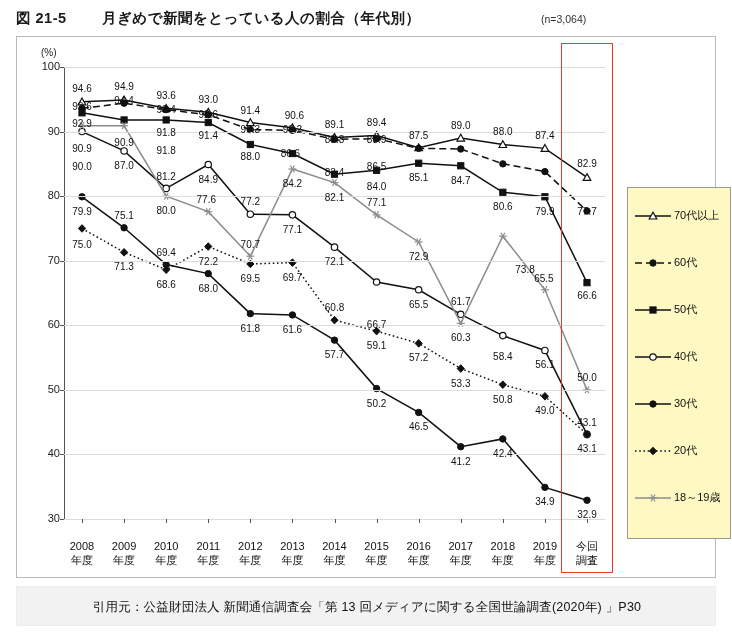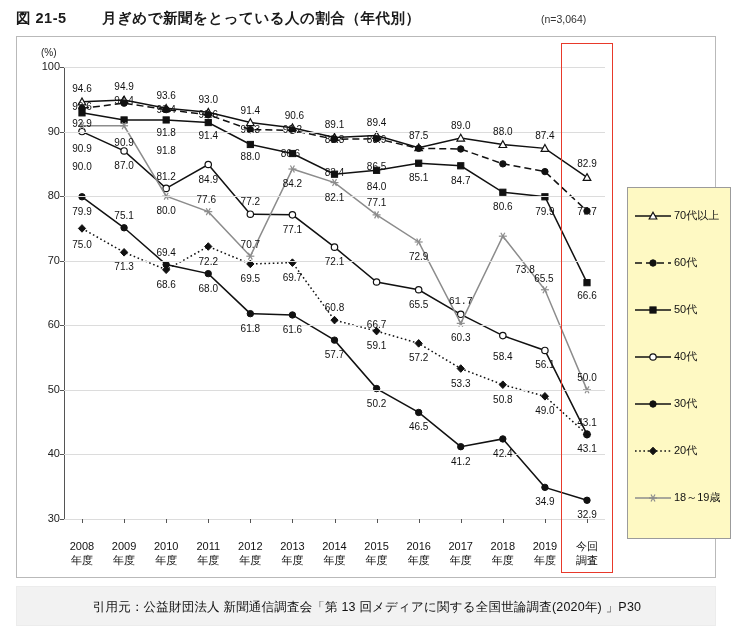--- a/index.html
+++ b/index.html
@@ -337,21 +337,21 @@
         <div class="dlabel" style="left: 186.333px; top: 134.223px;">77.2</div>
         <div class="dlabel" style="left: 186.333px; top: 177.194px;">70.7</div>
         <div class="dlabel" style="left: 228.417px; top: 161.869px;">77.1</div>
         <div class="dlabel" style="left: 228.417px; top: 116.023px;">84.2</div>
         <div class="dlabel" style="left: 270.5px; top: 129.583px;">82.1</div>
         <div class="dlabel" style="left: 270.5px; top: 194.154px;">72.1</div>
         <div class="dlabel" style="left: 312.583px; top: 134.869px;">77.1</div>
         <div class="dlabel" style="left: 312.583px; top: 217px; margin-top: 40px;">66.7</div>
         <div class="dlabel" style="left: 354.667px; top: 188.989px;">72.9</div>
         <div class="dlabel" style="left: 354.667px; top: 236.771px;">65.5</div>
-        <div class="dlabel" style="left: 396.75px; top: 234.309px; font-family: Liberation Mono, monospace;">61.7</div>
+        <div class="dlabel" style="left: 396.75px; top: 234.309px;">61.7</div>
         <div class="dlabel" style="left: 396.75px; top: 270.349px;">60.3</div>
         <div class="dlabel" style="left: 438.833px; top: 256.617px; margin-top: 32px;">58.4</div>
         <div class="dlabel" style="left: 461px; top: 182.177px; margin-top: 20px;">73.8</div>
         <div class="dlabel" style="left: 479.917px; top: 210.771px;">65.5</div>
         <div class="dlabel" style="left: 480.917px; top: 297.469px;">56.1</div>
         <div class="dlabel" style="left: 523px; top: 309.857px;">50.0</div>
         <div class="dlabel" style="left: 523px; top: 355.411px;">43.1</div>
         <div class="dlabel" style="left: 18px; top: 143.789px;">79.9</div>
         <div class="dlabel" style="left: 60.0833px; top: 147.783px;">75.1</div>
         <div class="dlabel" style="left: 102.167px; top: 184.589px;">69.4</div>

